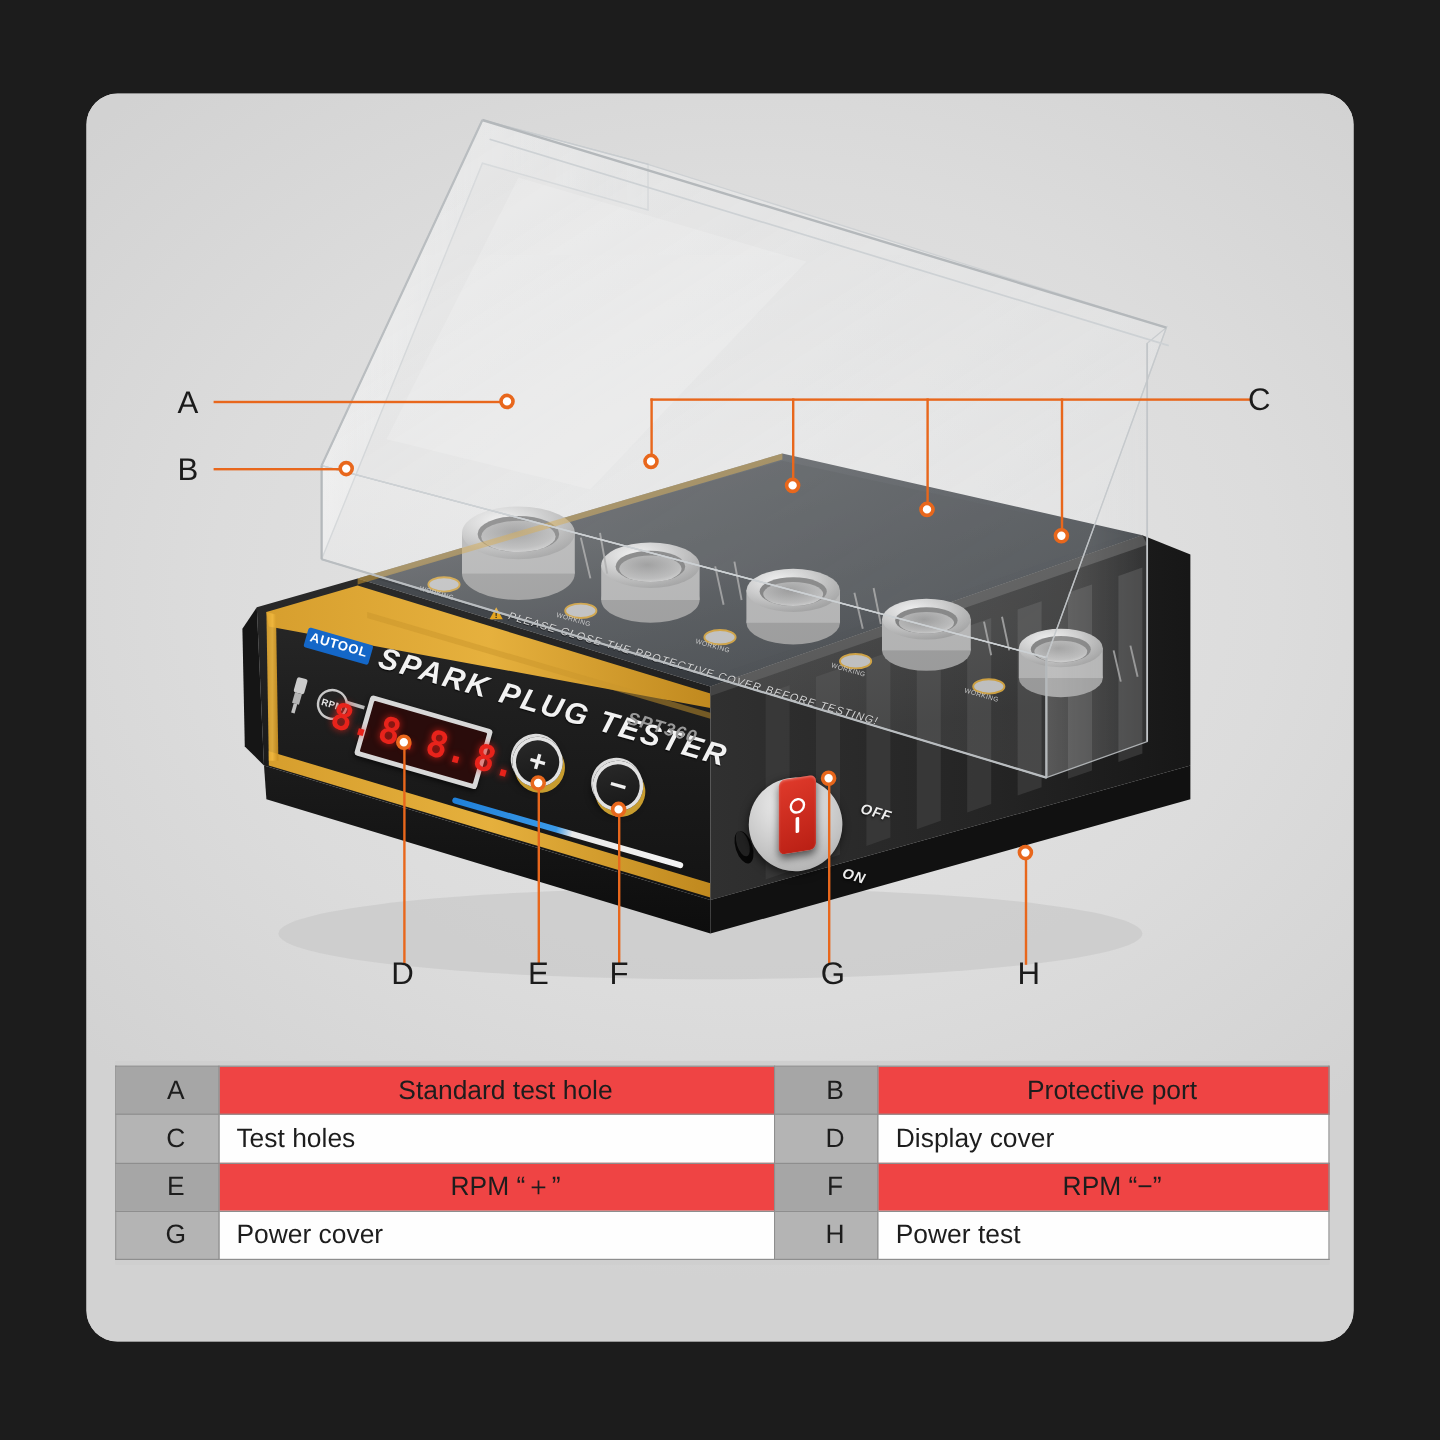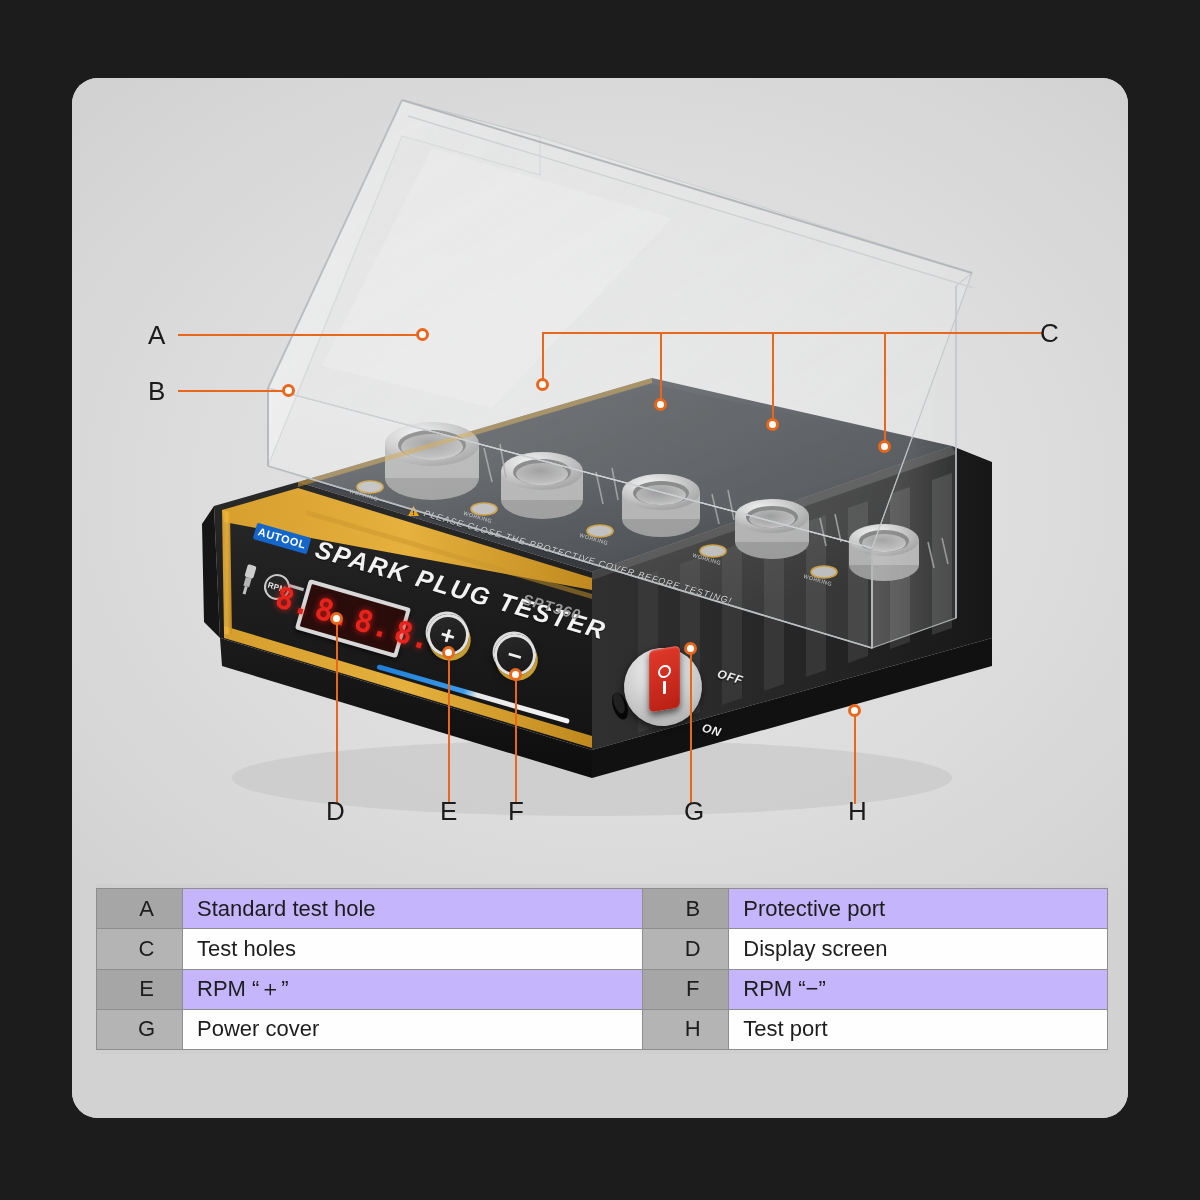--- a/index.html
+++ b/index.html
@@ -172,21 +172,21 @@
     color:#1d1d1d;
     height:38px;
     padding:0 0 0 14px;
     vertical-align:middle;
   }
   td.key{
     width:86px; text-align:center; padding:0;
     font-size:24px;
   }
   .rowA td.key{ background:#a6a6a6; }
-  .rowA td.val{ background:#c4b5fd; }
+  .rowA td.val{ background:#ef4444;text-align:center; }
   .rowB td.key{ background:#b4b4b4; }
   .rowB td.val{ background:#fefefe;margin-left:24px; }
   .legend-wrap{
     position:absolute;left:96px;top:884px;width:1012px;height:170px;
     background:#cfcfcf;
   }
 </style>
 </head>
 <body>
 
@@ -484,30 +484,30 @@
         <tr class="rowA">
       <td class="key">A</td>
       <td class="val">Standard test hole</td>
       <td class="key">B</td>
       <td class="val">Protective port</td>
     </tr>
     <tr class="rowB">
       <td class="key">C</td>
       <td class="val">Test holes</td>
       <td class="key">D</td>
-      <td class="val">Display screen</td>
+      <td class="val">Display cover</td>
     </tr>
     <tr class="rowA">
       <td class="key">E</td>
       <td class="val">RPM “＋”</td>
       <td class="key">F</td>
       <td class="val">RPM “−”</td>
     </tr>
     <tr class="rowB">
       <td class="key">G</td>
       <td class="val">Power cover</td>
       <td class="key">H</td>
-      <td class="val">Test port</td>
+      <td class="val">Power test</td>
     </tr>
   </tbody>
     </table>
 
 </div>
 
 </body></html>

